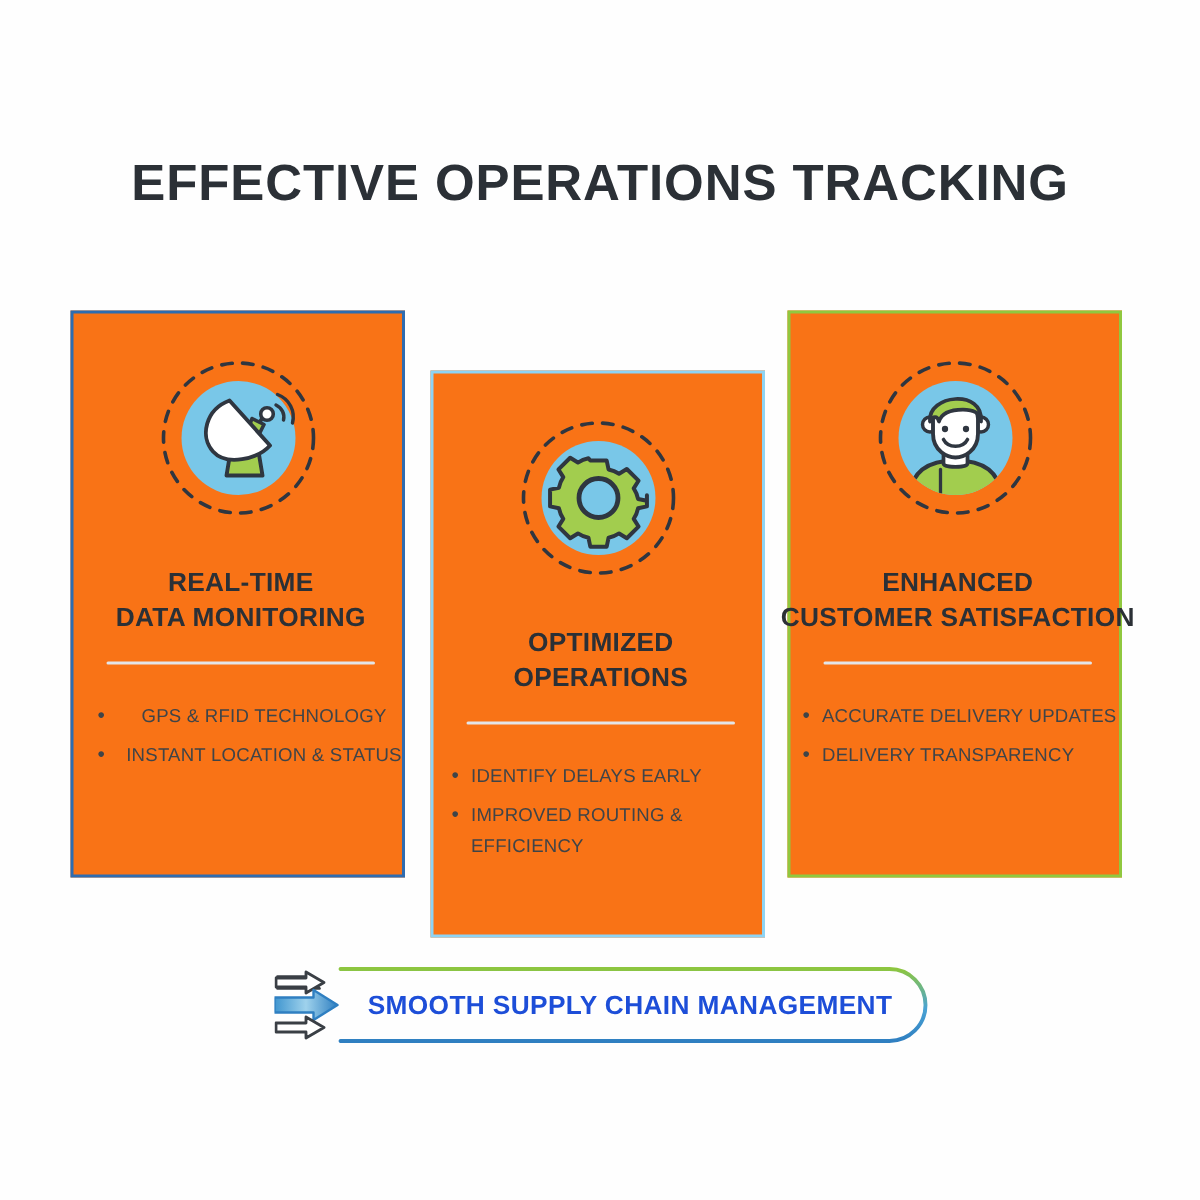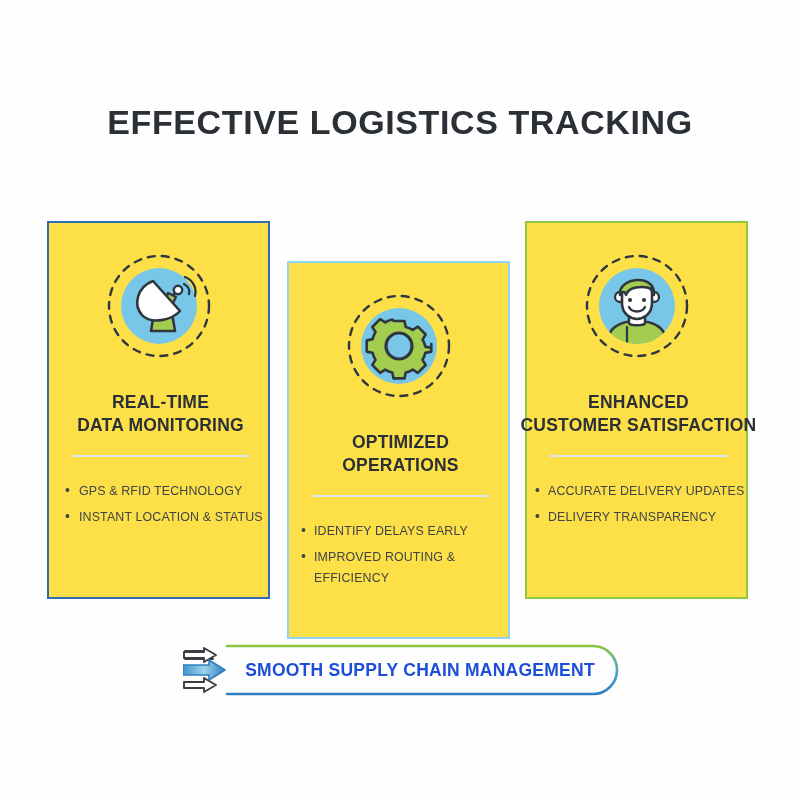--- a/index.html
+++ b/index.html
@@ -42,24 +42,24 @@
   .cards {
     position: absolute;
     top: 207px;
     left: 0;
     width: 800px;
     height: 378px;
   }
 
   .card {
     position: absolute;
-    top: 14px;
+    top: 0;
     width: 223px;
     height: 378px;
-    background: #fde047;
+    background: #f97316;
     box-sizing: border-box;
     border-style: solid;
     border-width: 2px;
   }
   .card.c0 { left: 47px;  border-color: #2f6cb0; }
   .card.c1 { left: 287px; border-color: #8ed4f4; margin-top: 40px; }
   .card.c2 { left: 525px; border-color: #90c83f; }
 
   
   .badge {
@@ -111,21 +111,21 @@
     position: relative;
     font-size: 12.4px;
     line-height: 21px;
     color: #3f4448;
     letter-spacing: 0.15px;
     padding-left: 15px;
     margin-bottom: 5px;
     text-align: left;
   }
   .card.c0 .bullets { left: 14px; }
-  .card.c0 .bullets li { padding-left: 16px; }
+  .card.c0 .bullets li { padding-left: 16px; text-align: center; }
   .bullets li::before {
     content: "\2022";
     position: absolute;
     left: 2px;
     top: -1px;
     font-size: 14px;
     color: #3f4448;
   }
 
   
@@ -151,21 +151,21 @@
     color: #1d4ed8;
     letter-spacing: 0.25px;
     white-space: nowrap;
   }
 </style>
 </head>
 <body>
 
 <div class="canvas">
 
-  <div class="title">EFFECTIVE LOGISTICS TRACKING</div>
+  <div class="title">EFFECTIVE OPERATIONS TRACKING</div>
 
   <div class="cards">
 
     <div class="card c0">
       <div class="badge">
         <svg viewBox="0 0 106 106">
           <circle cx="53" cy="53" r="50" fill="none" stroke="#2f3640" stroke-width="2.4" stroke-linecap="round" stroke-dasharray="7 7"></circle>
           <circle cx="53" cy="53" r="38" fill="#79c7e8"></circle>
 
           <path d="M45 78 L48 60 L66 60 L69 78 Z" fill="#a2cd4e" stroke="#2f3640" stroke-width="2.6" stroke-linejoin="round"></path>

